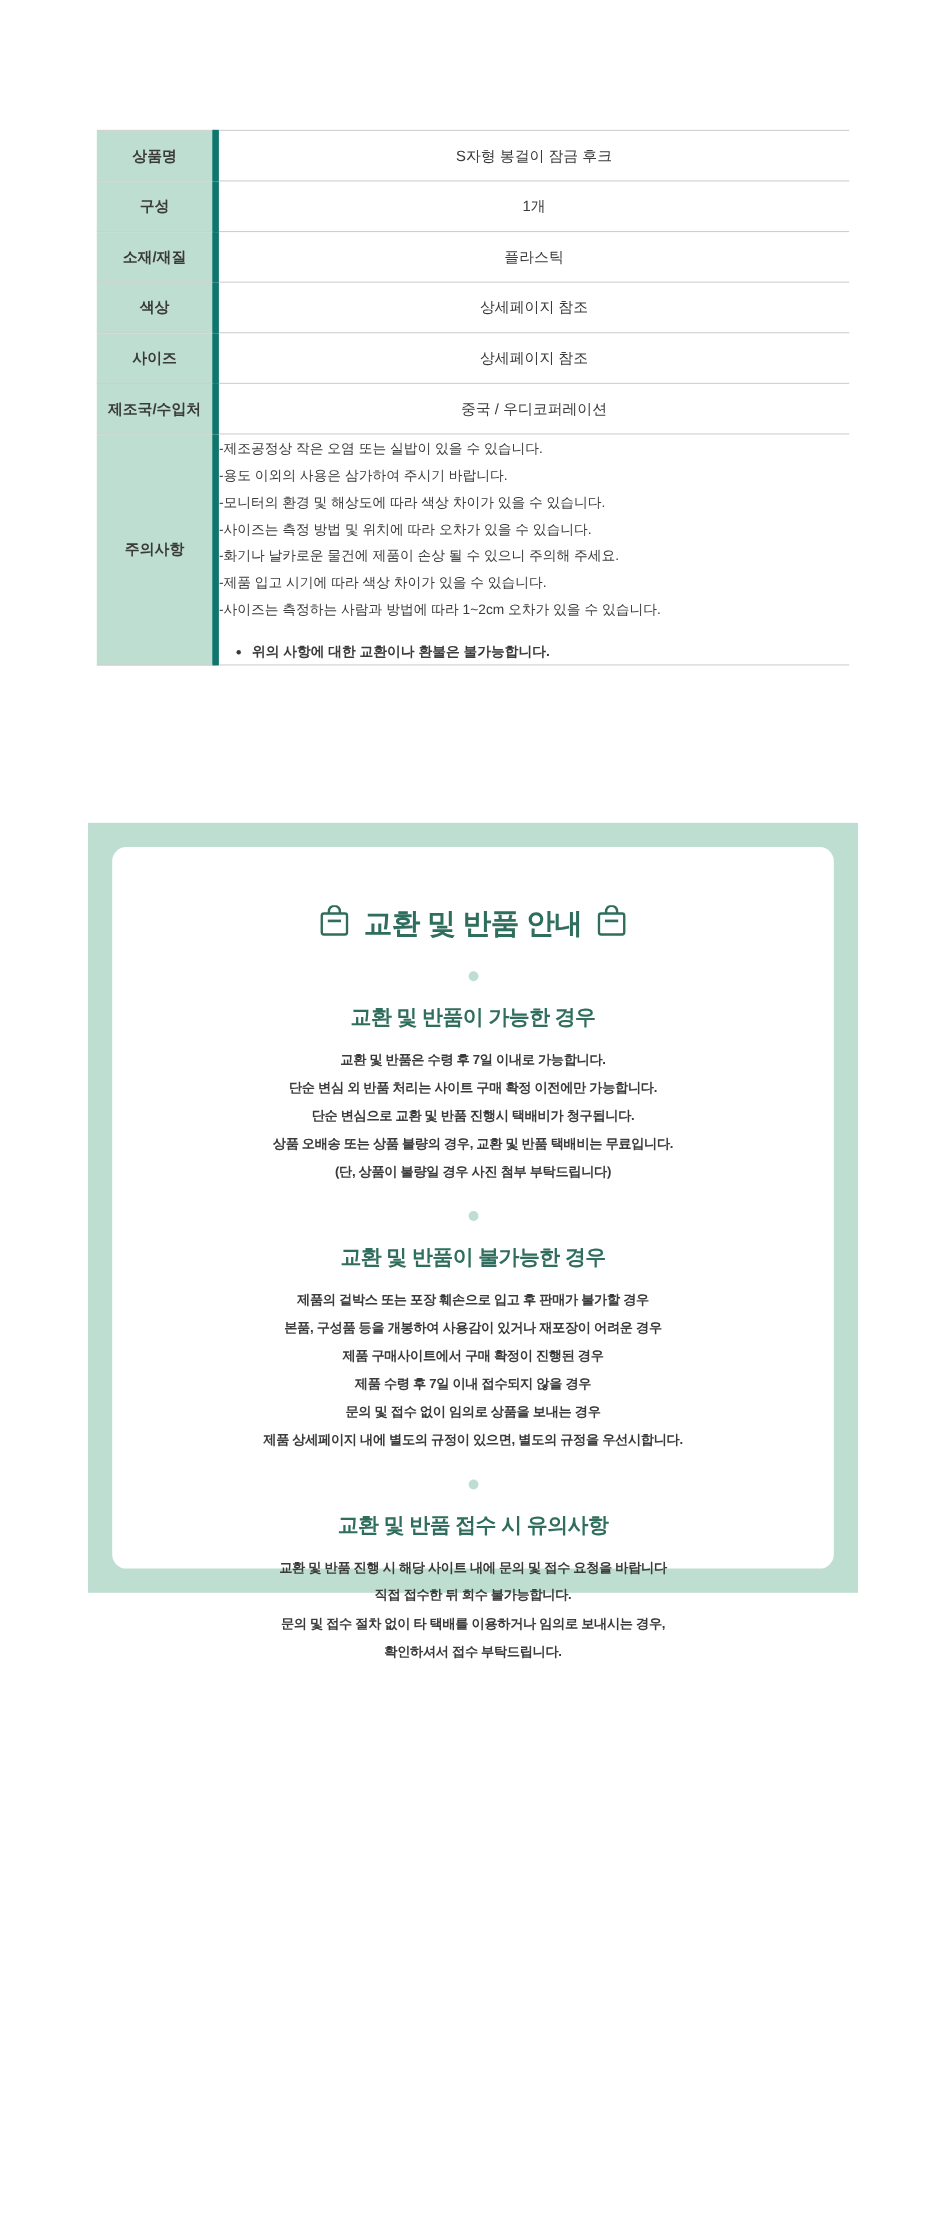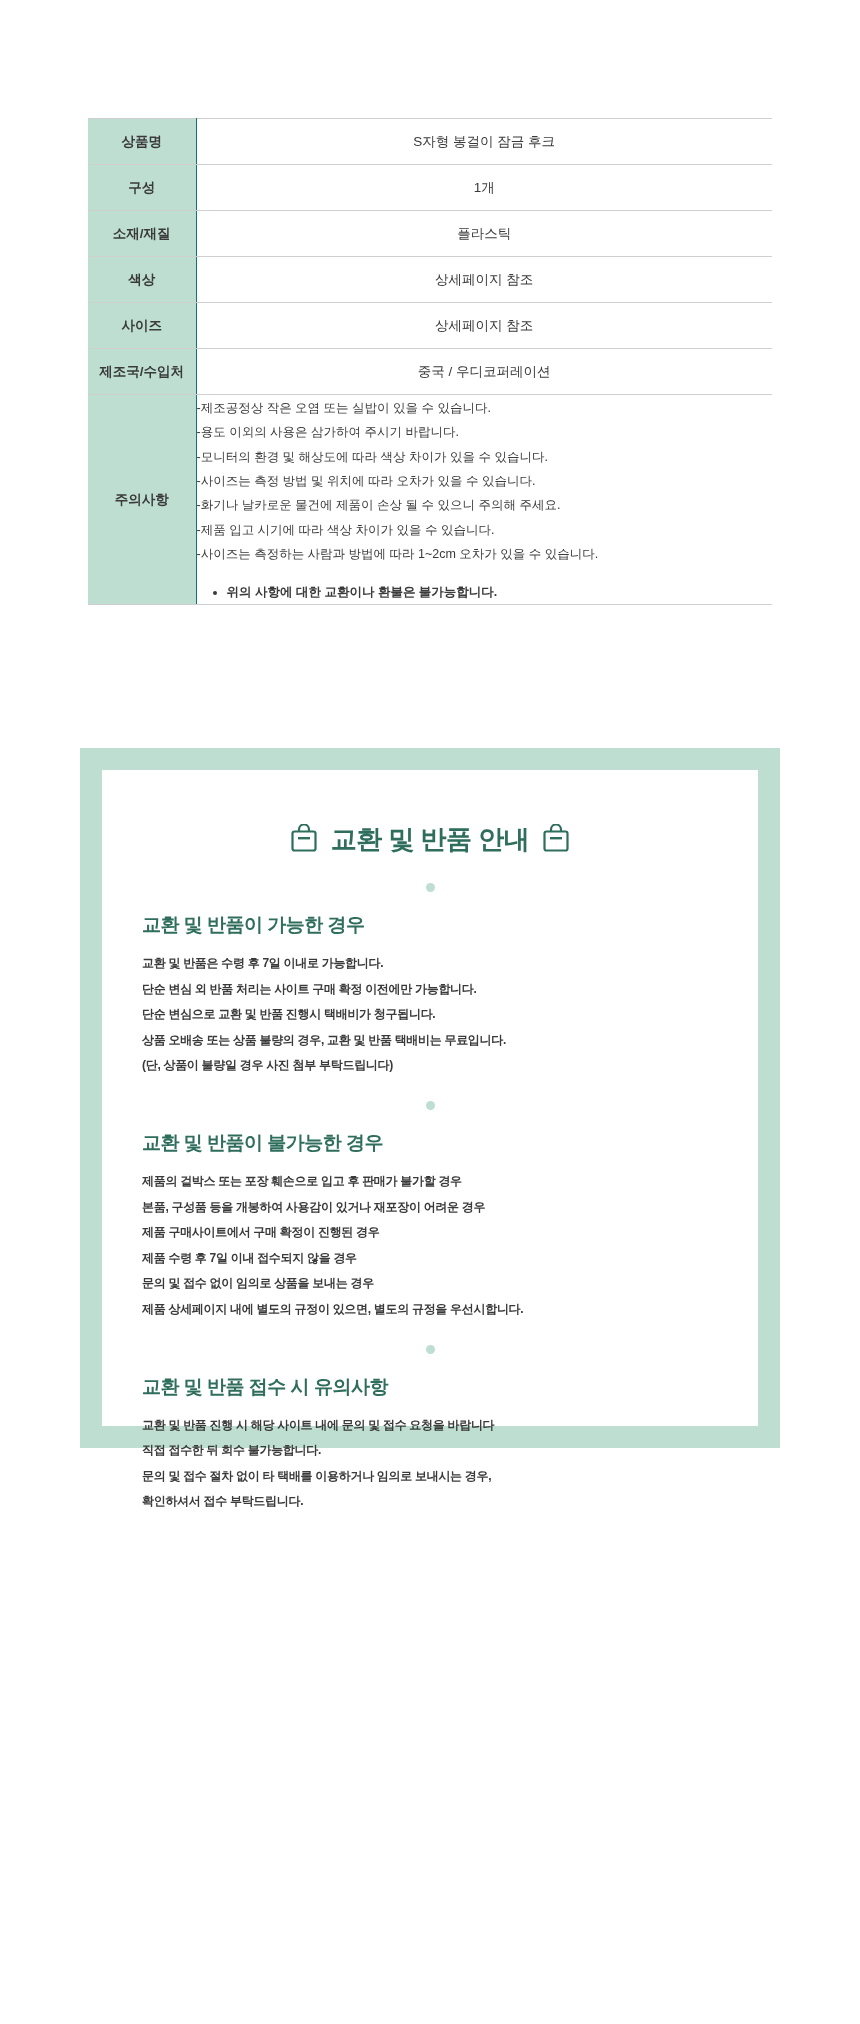--- a/index.html
+++ b/index.html
@@ -35,21 +35,21 @@
     vertical-align: middle;
   }
   td.label {
     width: 108px;
     background: #bfded2;
     text-align: center;
     font-size: 13.5px;
     font-weight: bold;
     color: #3a3a3a;
     height: 46px;
-    border-right: 1px solid #0f766e;
+    border-right: 6px solid #0f766e;
   }
   td.value {
     text-align: center;
     font-size: 13.5px;
     color: #3a3a3a;
     height: 46px;
   }
   tr.notice td.label {
     height: 210px;
     vertical-align: middle;
@@ -85,21 +85,22 @@
     background: #bfded2;
   }
   .panel-inner {
     position: absolute;
     left: 22px;
     top: 22px;
     right: 22px;
     bottom: 22px;
     background: #ffffff;
     padding: 30px 40px;
-    text-align: left;
+    text-align: center;
+    border-radius: 13px;
   }
   .panel-title {
     display: flex;
     align-items: center;
     justify-content: center;
     gap: 14px;
     margin-top: 22px;
     margin-bottom: 6px;
   }
   .panel-title .ttl {

